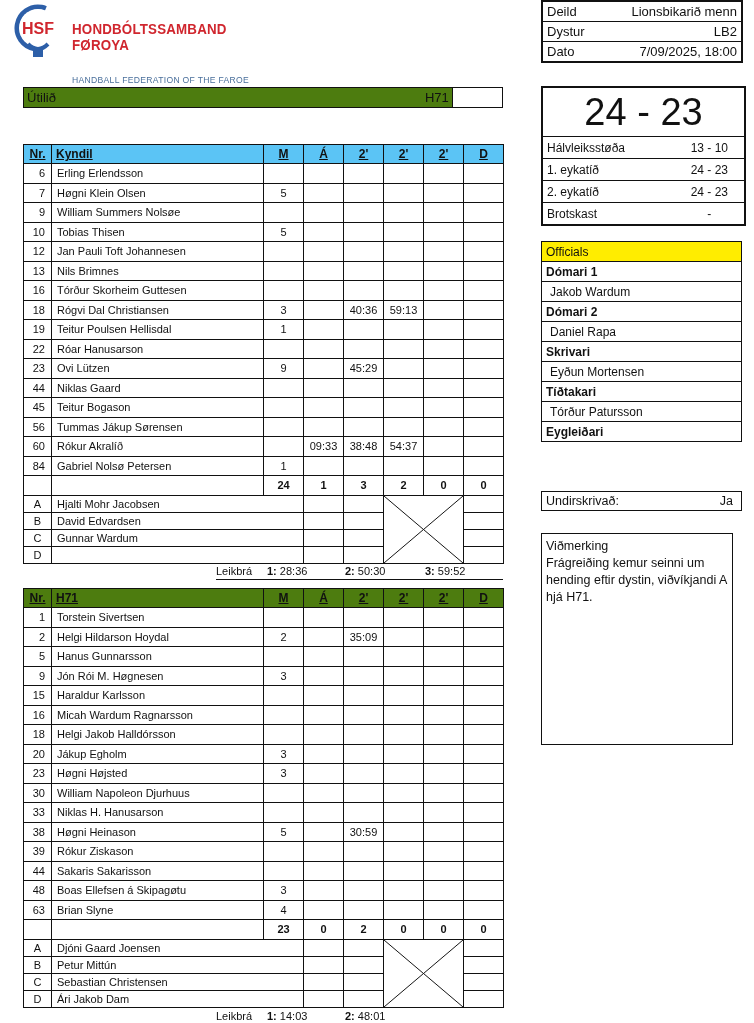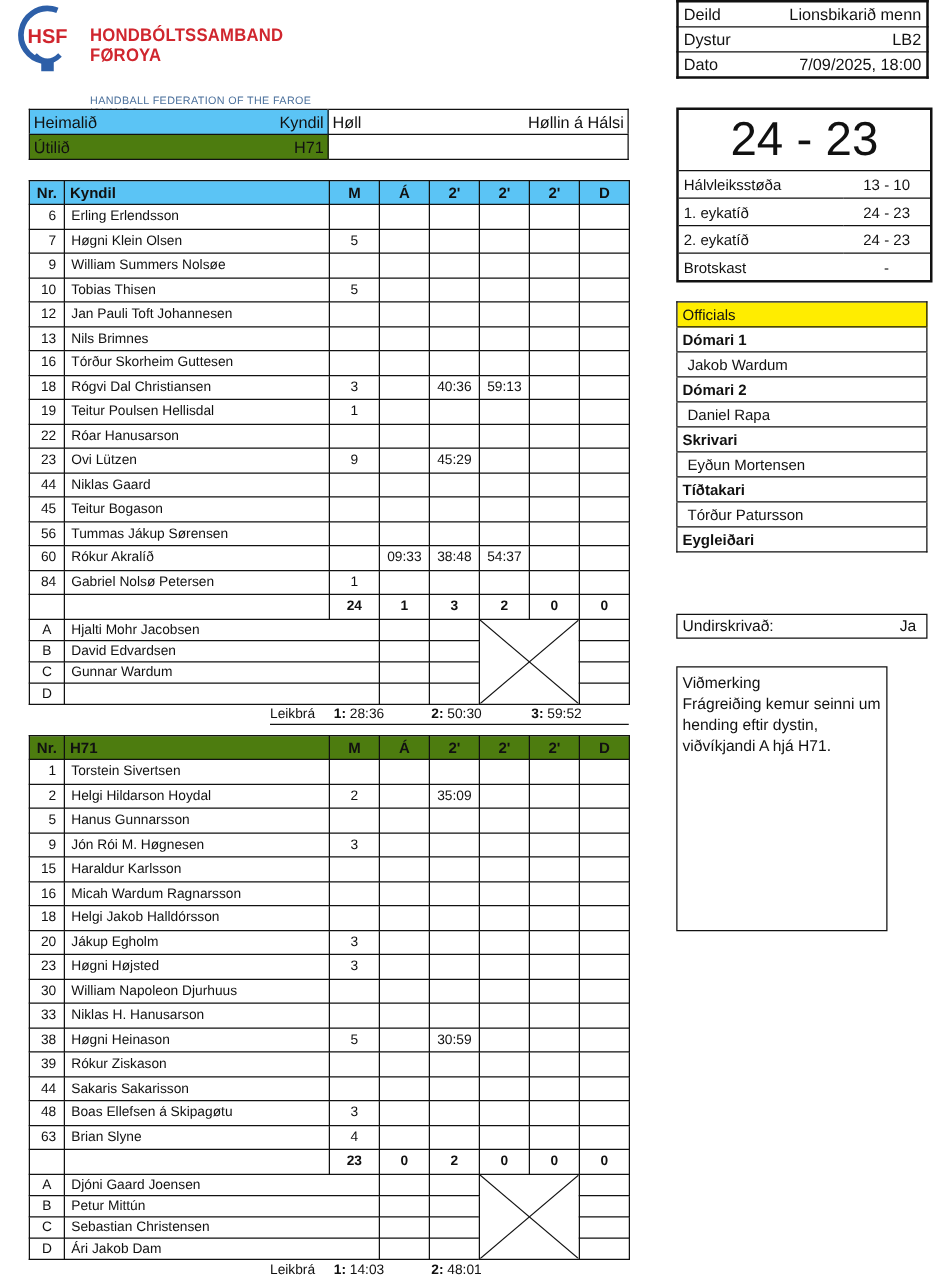--- a/index.html
+++ b/index.html
@@ -28,25 +28,25 @@
   #score td.r{text-align:center;}
   
   #officials{left:541px;top:241px;width:201px;border:1.5px solid #111;}
   #officials td{height:19px;padding:0 4px;border-bottom:1px solid #111;font-size:12px;font-family:"Liberation Sans",sans-serif;}
   #officials tr:last-child td{border-bottom:none;}
   #officials .hdr{background:#ffed00;}
   #officials .role{font-weight:bold;margin-left:13px;}
   #officials .person{padding-left:8px;}
   
   #signed{left:541px;top:491px;width:201px;height:20px;border:1.5px solid #111;box-sizing:border-box;font-size:12.5px;font-family:"Liberation Sans",sans-serif;display:flex;justify-content:space-between;align-items:center;padding:0 8px 0 4px;}
-  #remark{left:541px;top:533px;width:169px;height:212px;border:1.5px solid #111;box-sizing:border-box;font-size:12.5px;font-family:"Liberation Sans",sans-serif;padding:4px 4px;line-height:17px;}
+  #remark{left:541px;top:533px;width:192px;height:212px;border:1.5px solid #111;box-sizing:border-box;font-size:12.5px;font-family:"Liberation Sans",sans-serif;padding:4px 4px;line-height:17px;}
   
   .roster{position:absolute;left:23px;width:480px;border:1.5px solid #111;table-layout:fixed;}
   .roster td,.roster th{border:1px solid #111;padding:0;font-family:"Liberation Sans",sans-serif;font-size:11px;overflow:hidden;white-space:nowrap;}
-  .roster th{height:18px;font-weight:bold;font-size:12px;text-align:center;}
+  .roster th{height:18px;font-weight:bold;font-size:12px;text-align:center;text-decoration:underline;}
   .roster th.name{text-align:left;padding-left:4px;}
   .roster td{height:18.5px;text-align:center;}
   .roster td.nr{text-align:right;padding-right:6px;}
   .roster td.name{text-align:left;padding-left:5px;}
   .roster tr.total td{font-weight:bold;}
   .roster tr.off td{height:16px;}
   .roster td.nrc{text-align:center;}
   .xcell{position:relative;}
   .leik{position:absolute;font-size:11px;font-family:"Liberation Sans",sans-serif;}
   .leik b{font-weight:bold;}
@@ -79,30 +79,20 @@
   </tr>
   <tr>
     <td>Dato</td>
     <td class="r">7/09/2025, 18:00</td>
   </tr>
 </tbody>
   </table>
 
 <table id="teams" class="abs">
   <tbody>
-      <tr>
-    <td class="blue" style="width:232px;">
-      <span>Heimalið</span>
-      <span style="float:right">Kyndil</span>
-    </td>
-    <td style="border-left:1.5px solid #111;border-bottom:1px solid #111;">
-      <span>Høll</span>
-      <span style="float:right">Høllin á Hálsi</span>
-    </td>
-  </tr>
   <tr>
     <td class="pink" style="border-top:1px solid #111;">
       <span>Útilið</span>
       <span style="float:right">H71</span>
     </td>
     <td style="border-left:1.5px solid #111;"></td>
   </tr>
 </tbody>
   </table>
 

